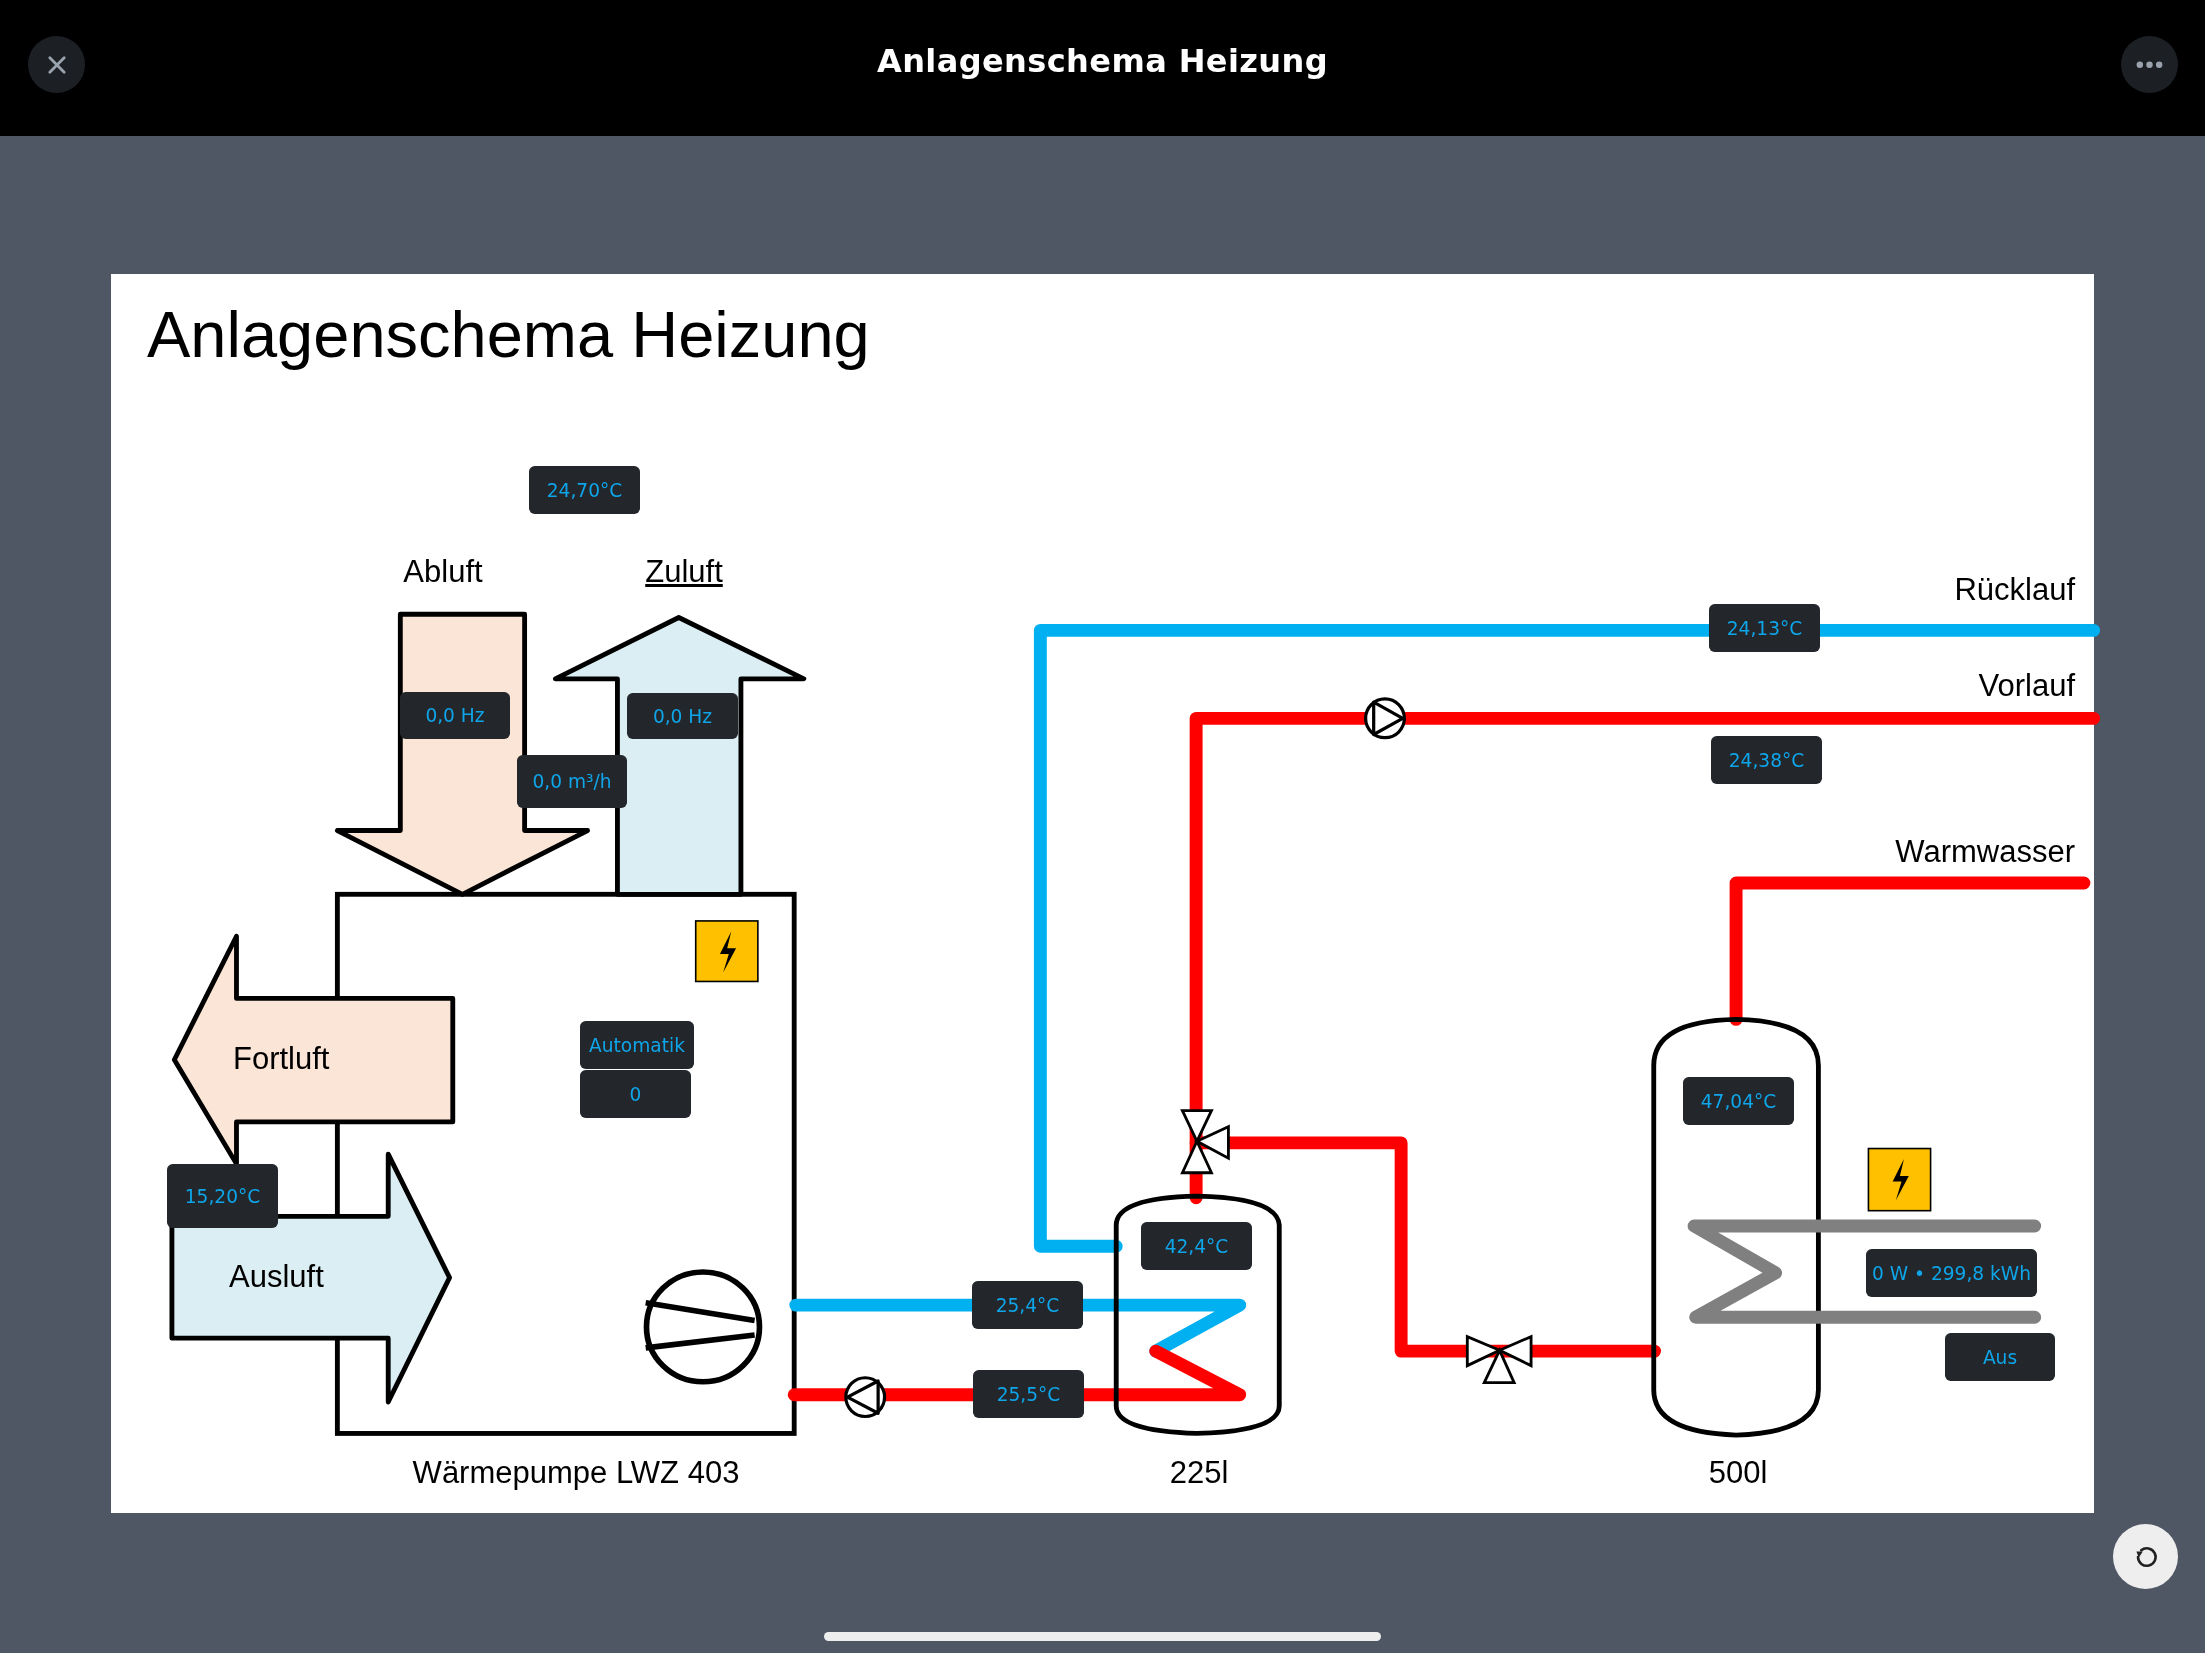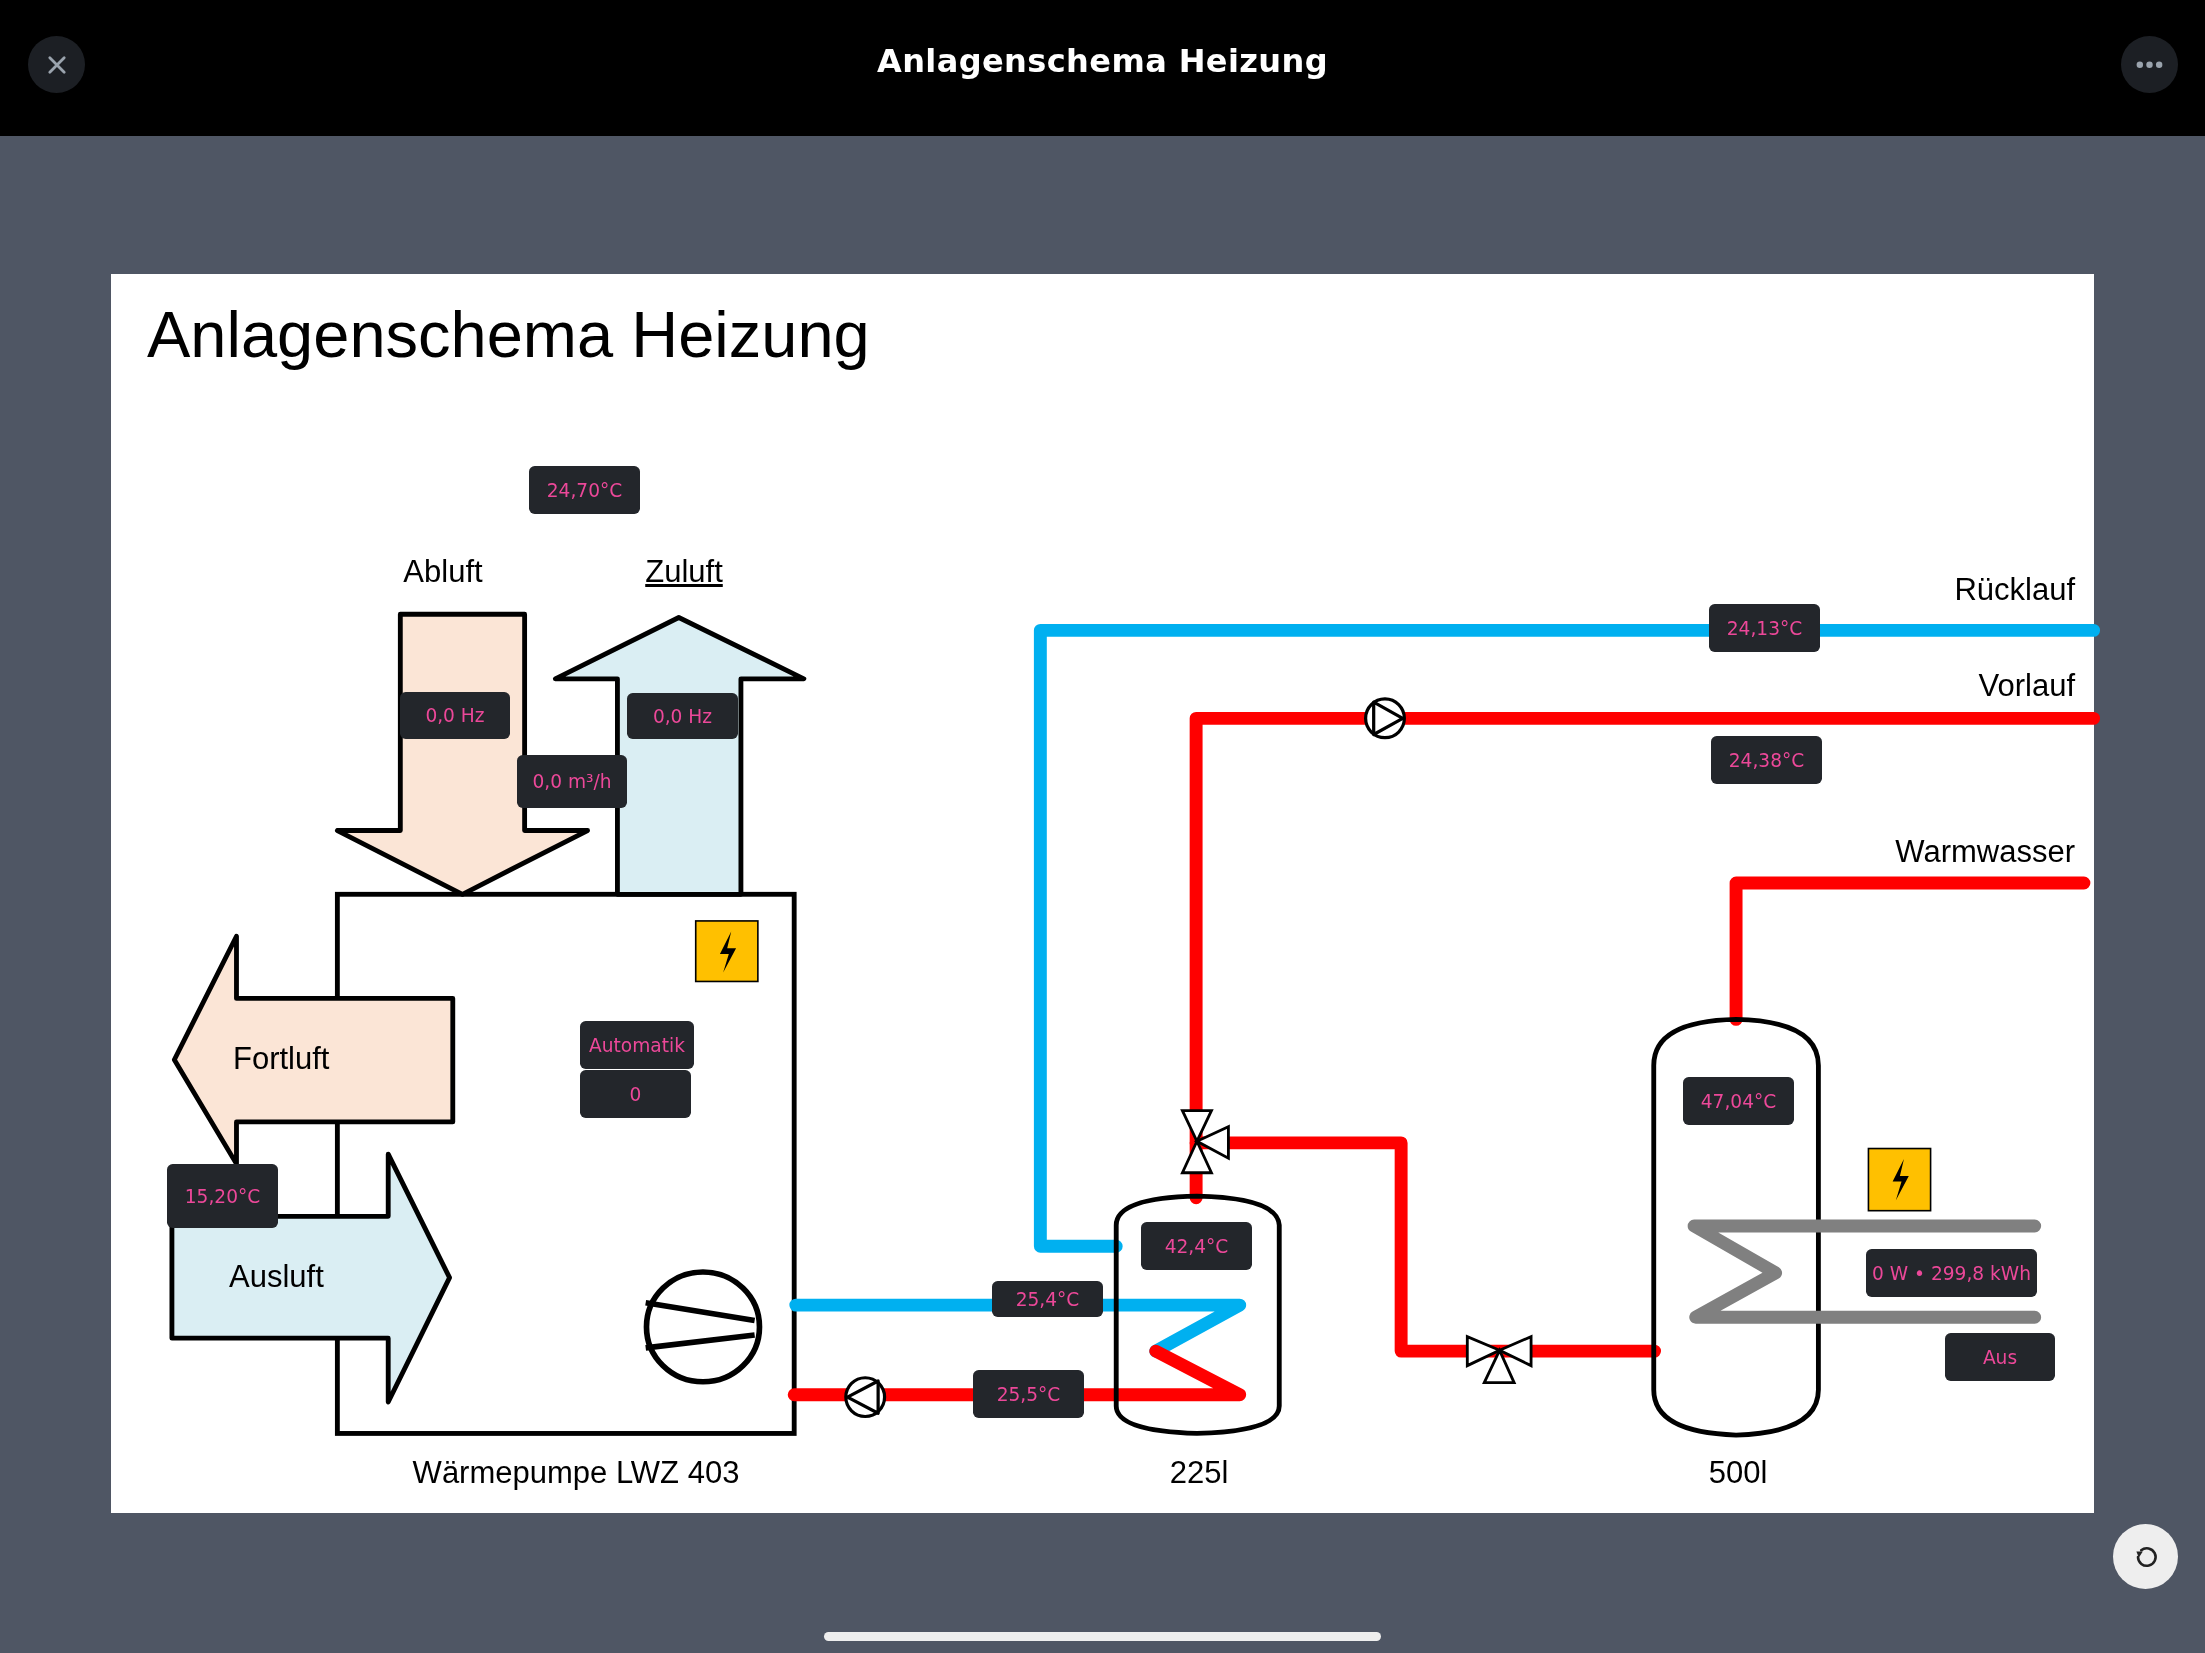--- a/index.html
+++ b/index.html
@@ -2,21 +2,21 @@
 <html style="font-size:13px"><head>
 <meta charset="utf-8">
 <style>
   html, body { margin:0; padding:0; }
   body { width:2205px; height:1653px; background:#4f5664; position:relative; overflow:hidden; font-family:"DejaVu Sans", sans-serif; }
   .header { position:absolute; left:0; top:0; width:2205px; height:136px; background:#000; }
   .hdr-btn { position:absolute; top:36px; width:57px; height:57px; border-radius:50%; background:#1c1f24; display:flex; align-items:center; justify-content:center; cursor:pointer; }
   .hdr-title { position:absolute; left:0; right:0; top:42px; text-align:center; color:#fff; font-size:32px; font-weight:bold; letter-spacing:0.4px; }
   .panel { position:absolute; left:111px; top:274px; width:1983px; height:1239px; background:#fff; }
   #diagram { position:absolute; left:0; top:0; }
-  .badge { position:absolute; background:#23262b; color:#ec4899; border-radius:5.7px; display:flex; align-items:center; justify-content:center; font-family:"DejaVu Sans", sans-serif; font-size:18.6px; white-space:nowrap; cursor:pointer; }
+  .badge { position:absolute; background:#23262b; color:#0ea5e9; border-radius:5.7px; display:flex; align-items:center; justify-content:center; font-family:"DejaVu Sans", sans-serif; font-size:18.6px; white-space:nowrap; cursor:pointer; }
   .lbl { position:absolute; font-family:"Liberation Sans", sans-serif; color:#000; font-size:31px; white-space:nowrap; }
   .title { position:absolute; left:147px; top:297px; font-family:"Liberation Sans", sans-serif; font-size:65px; color:#000; white-space:nowrap; }
   .reload { position:absolute; left:2113px; top:1524px; width:65px; height:65px; border-radius:50%; background:#eeeeee; display:flex; align-items:center; justify-content:center; cursor:pointer; }
   .home-ind { position:absolute; left:824px; top:1632px; width:557px; height:9px; border-radius:4.8px; background:#eeeeee; }
 </style>
 </head>
 <body>
 
 <div class="header">
   <div class="hdr-btn" style="left:28px;">
@@ -116,21 +116,21 @@
 
 <div class="badge" style="left:529px; top:466px; width:111px; height:48px;">24,70°C</div>
 <div class="badge" style="left:400px; top:692px; width:110px; height:47px;">0,0 Hz</div>
 <div class="badge" style="left:517px; top:755px; width:110px; height:53px;">0,0 m³/h</div>
 <div class="badge" style="left:627px; top:693px; width:111px; height:46px;">0,0 Hz</div>
 <div class="badge" style="left:580px; top:1021px; width:114px; height:48px;">Automatik</div>
 <div class="badge" style="left:580px; top:1070px; width:111px; height:48px;">0</div>
 <div class="badge" style="left:167px; top:1164px; width:111px; height:64px;">15,20°C</div>
 <div class="badge" style="left:1709px; top:604px; width:111px; height:48px;">24,13°C</div>
 <div class="badge" style="left:1711px; top:694px; width:111px; height:48px;margin-top:42px;">24,38°C</div>
-<div class="badge" style="left:972px; top:1281px; width:111px; height:36px;margin-left:20px;">25,4°C</div>
+<div class="badge" style="left:972px; top:1281px; width:111px; height:48px;">25,4°C</div>
 <div class="badge" style="left:973px; top:1370px; width:111px; height:48px;">25,5°C</div>
 <div class="badge" style="left:1141px; top:1222px; width:111px; height:48px;">42,4°C</div>
 <div class="badge" style="left:1683px; top:1077px; width:111px; height:48px;">47,04°C</div>
 <div class="badge" style="left:1866px; top:1249px; width:171px; height:48px;">0 W • 299,8 kWh</div>
 <div class="badge" style="left:1901px; top:1333px; width:110px; height:48px;margin-left:44px;">Aus</div>
 
 <div class="reload">
   <svg width="32" height="32" viewBox="0 0 40 40">
     <path d="M10 20 A11 11 0 1 0 14 11.5" fill="none" stroke="#222" stroke-width="3.2" stroke-linecap="round"></path>
     <polygon points="8,13 16,13 11,21" fill="#222"></polygon>

